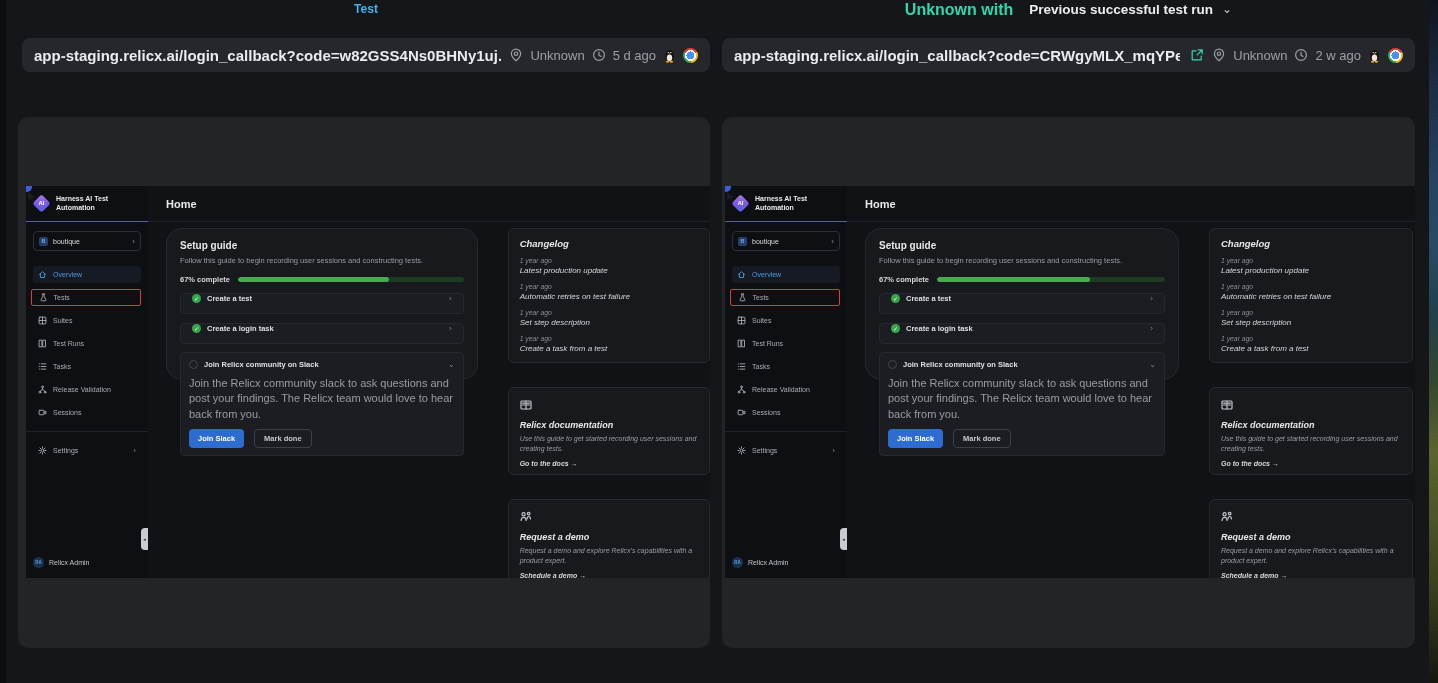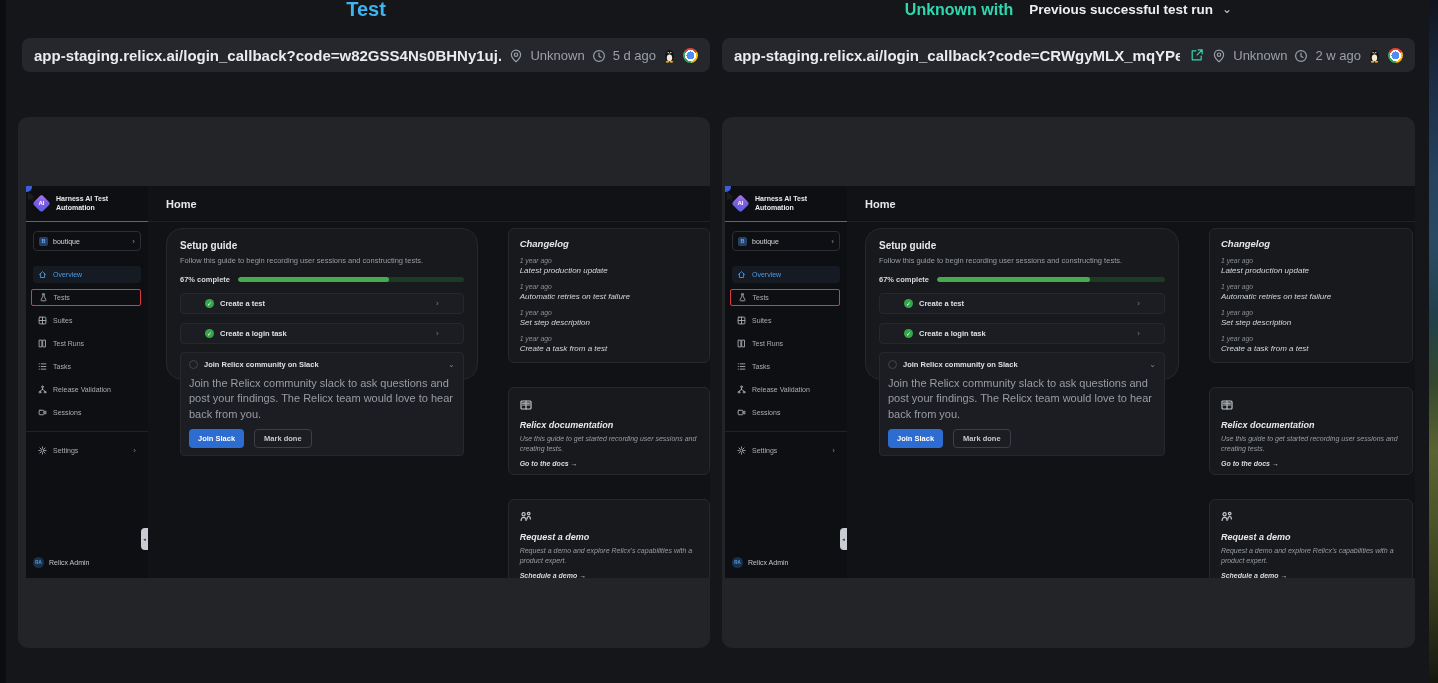--- a/index.html
+++ b/index.html
@@ -7,35 +7,35 @@
   body { font-family:"Liberation Sans", sans-serif; }
   #stage { position:relative; width:1438px; height:683px; background:#151619; overflow:hidden; }
 
   
   .left-edge { position:absolute; left:0; top:0; width:6px; height:683px; background:#0c0d0f; }
   .wallpaper { position:absolute; right:0; top:0; width:9px; height:683px;
     background:linear-gradient(180deg,#10131c 0%,#1c2c44 12%,#27435f 26%,#2a4a63 36%,#22404b 46%,#35472e 56%,#5a6331 66%,#4c5428 76%,#3a3f1e 86%,#15170f 100%); }
 
   
   .hdr-left { position:absolute; left:22px; top:0px; width:688px; text-align:center;
-    font-size:20px; font-weight:bold; color:#3db4f0; line-height:19px; }
+    font-size:12px; font-weight:bold; color:#3db4f0; line-height:19px; }
   .hdr-right { position:absolute; left:722px; top:0px; width:693px; display:flex;
     justify-content:center; align-items:center; gap:16px; line-height:19px; }
   .hdr-right .cmp { font-size:16px; font-weight:bold; color:#2fd7ae; }
   .dropdown { display:flex; align-items:center; gap:9px; cursor:pointer;text-align:center; }
   .dropdown .lbl { font-size:13.5px; font-weight:bold; color:#eceef0; }
   .dropdown .chev { color:#c7cacd; font-size:12px; line-height:10px; transform:translateY(-1px); }
 
   
   .urlbar { position:absolute; top:38px; height:34px; background:#26272c; border-radius:8px;
     display:flex; align-items:center; padding:0 12px; gap:8px; }
   .urlbar.l { left:22px; width:688px; }
   .urlbar.r { left:722px; width:693px; }
   .url { font-size:15px; font-weight:bold; color:#e9ebed; white-space:nowrap; overflow:hidden; flex-shrink:1; }
-  .meta { margin-left:auto; display:flex; align-items:flex-end; gap:7px; flex-shrink:0; }
+  .meta { margin-left:auto; display:flex; align-items:flex-start; gap:7px; flex-shrink:0; }
   .meta .mtx { font-size:13px; color:#9aa0a6; white-space:nowrap; }
   .micon { display:inline-flex; }
   .extlink { flex-shrink:0; display:inline-flex; margin-left:2px; }
   .chrome-ball { width:15px; height:15px; border-radius:50%;
     background:radial-gradient(circle at 50% 50%, #4e8df5 0 4px, #fff 4px 5.4px, rgba(0,0,0,0) 5.4px),
                conic-gradient(from -60deg, #ea4335 0 120deg, #fbbc05 0 240deg, #34a853 0 360deg); }
 
   
   .panel { position:absolute; top:117px; height:531px; background:#222428; border-radius:10px; }
   .panel.l { left:18px; width:692px; }
@@ -88,21 +88,21 @@
 
   .setup-card { width:314px; height:152px; background:#17191d; border:1px solid #26282d;
     border-radius:16px; padding:11px 13px; }
   .setup-title { font-size:10px; font-weight:600; color:#e6e8ea; }
   .setup-desc { font-size:7.5px; color:#989da3; margin-top:5px; }
   .prog-row { display:flex; align-items:center; gap:8px; margin-top:10px; }
   .prog-lbl { font-size:7.5px; font-weight:bold; color:#d8dadc; white-space:nowrap; }
   .prog-track { flex:1; height:5px; border-radius:3px; background:#1d3a23; overflow:hidden; }
   .prog-fill { height:100%; border-radius:3px; background:#45ab4f; }
   .step-row { margin-top:9px; background:#1b1d22; border:1px solid #26282d; border-radius:4px;
-    height:21px; display:flex; align-items:center; padding:0 24px; gap:6px; cursor:pointer; }
+    height:21px; display:flex; align-items:flex-start; padding:0 11px; gap:6px; cursor:pointer; }
   .ckc { width:9px; height:9px; border-radius:50%; background:#34a74a; color:#fff; font-size:6px;
     display:flex; align-items:center; justify-content:center; flex-shrink:0; }
   .ckc.empty { background:transparent; border:1px solid #41454c; }
   .step-lbl { font-size:7.5px; font-weight:600; color:#dde0e2; }
   .step-chev { margin-left:auto; color:#7d8187; font-size:8px; }
   .slack-block { margin-top:8px; background:#1b1d22; border:1px solid #26282d; border-radius:4px; padding:7px 8px; }
   .slack-hdr { display:flex; align-items:center; gap:6px; cursor:pointer; }
   .slack-desc { font-size:11px; color:#989da3; line-height:1.4; margin:7px 0 7px 0; }
   .btn-row { display:flex; gap:10px; }
   .btn-blue { background:#2d6cd0; color:#fff; font-size:7.5px; font-weight:600; padding:4px 9px;

